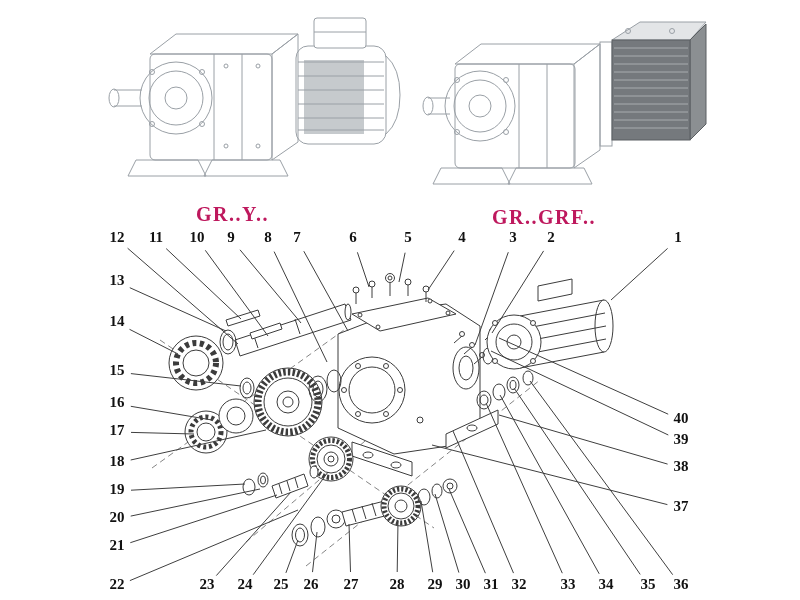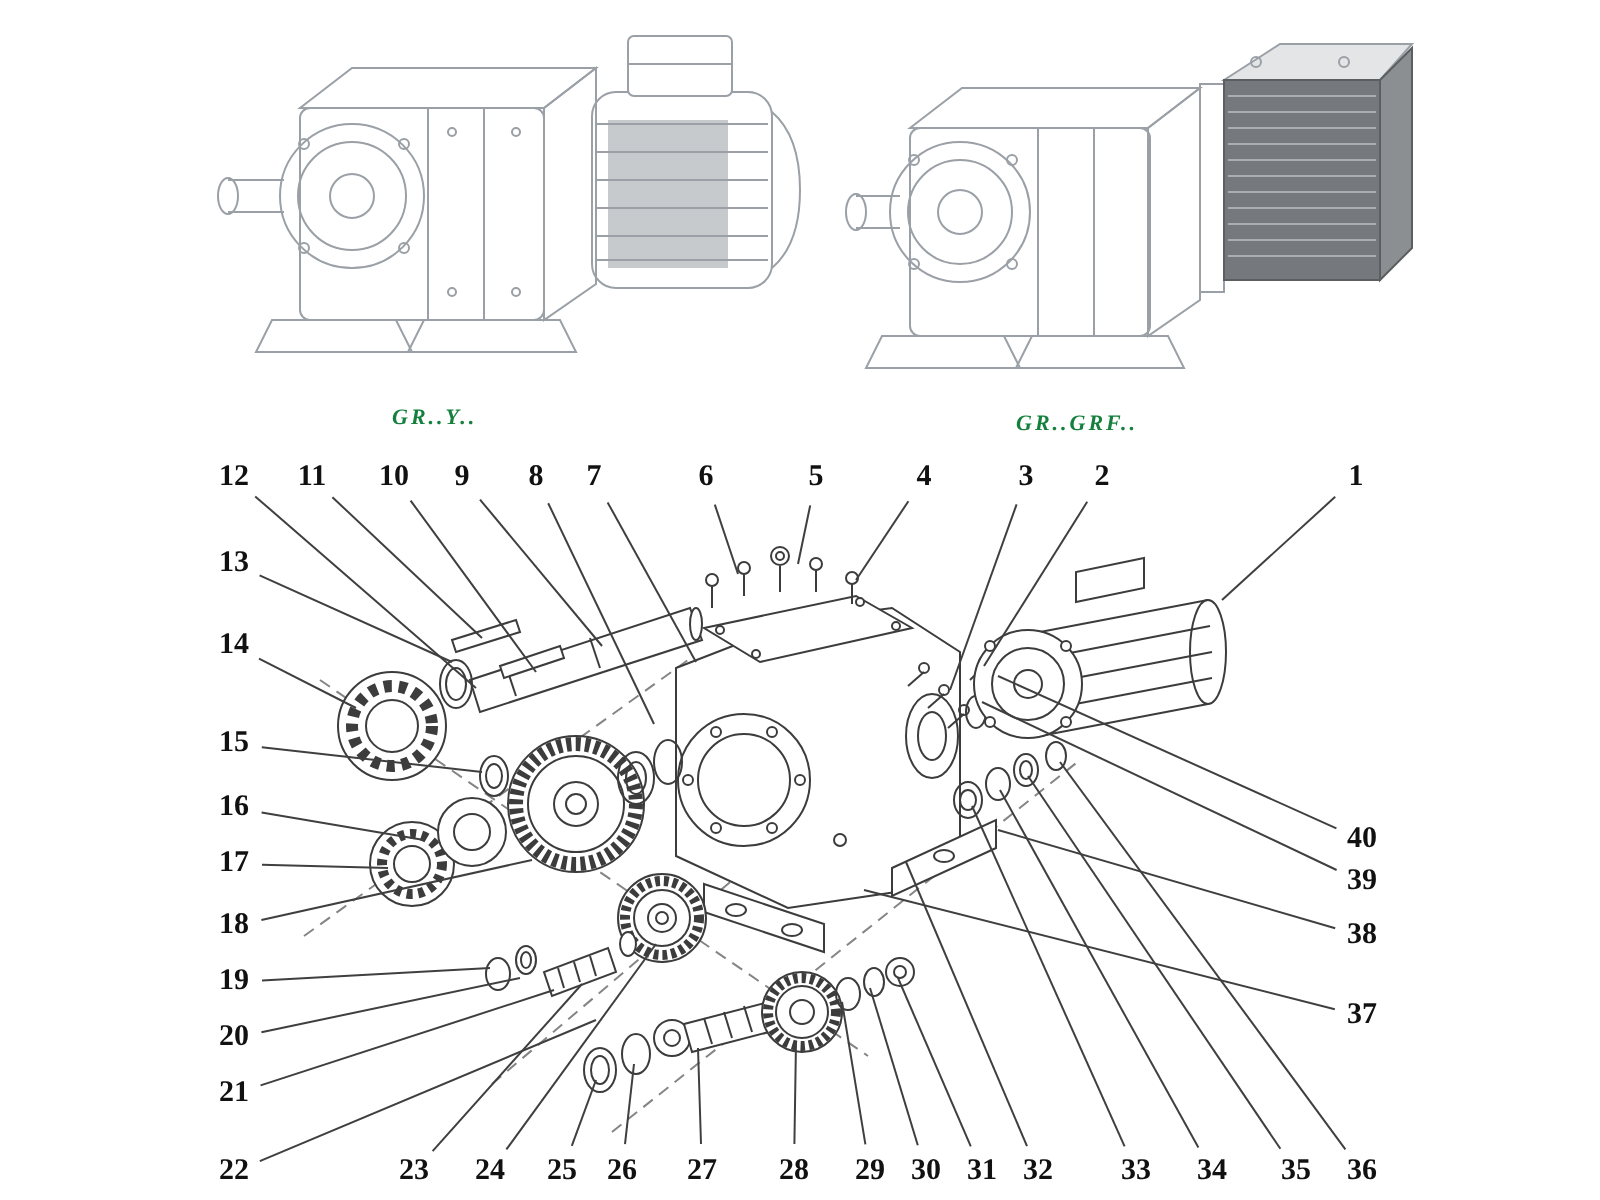--- a/index.html
+++ b/index.html
@@ -1,20 +1,20 @@
 <!DOCTYPE html>
 <html><head>
 <meta charset="utf-8">
 <style>
   html,body{margin:0;padding:0;background:#ffffff;}
   #page{position:relative;width:800px;height:600px;background:#ffffff;overflow:hidden;
         font-family:"Liberation Serif","DejaVu Serif",serif;}
   #scene{position:absolute;left:0;top:0;}
-  .fig-title{position:absolute;font-weight:bold;font-size:11px;letter-spacing:1.5px;color:#15803d;
-             font-family:"Liberation Serif","DejaVu Serif",serif;font-style:italic;}
+  .fig-title{position:absolute;font-weight:bold;font-size:20px;letter-spacing:1.5px;color:#be185d;
+             font-family:"Liberation Serif","DejaVu Serif",serif;}
   #callout-layer line{stroke:#3f3f3f;stroke-width:1;}
   #callout-layer text{font-family:"Liberation Serif","DejaVu Serif",serif;font-weight:bold;
                       font-size:15px;fill:#111;text-anchor:middle;dominant-baseline:middle;}
 </style>
 </head>
 <body>
 
 <div id="page">
 
   <svg id="scene" width="800" height="600" viewBox="0 0 800 600">
@@ -359,14 +359,14 @@
         <line x1="667.6" y1="464.1" x2="499" y2="415"></line>
         <text x="681" y="468">38</text>
         <line x1="668.3" y1="435.0" x2="491" y2="351"></line>
         <text x="681" y="441">39</text>
         <line x1="668.2" y1="414.2" x2="499" y2="338"></line>
         <text x="681" y="420">40</text>
       </g>
   </svg>
 
   <div class="fig-title" style="left:196px;top:203px">GR..Y..</div>
-  <div class="fig-title" style="left:508px;top:206px">GR..GRF..</div>
+  <div class="fig-title" style="left:492px;top:206px">GR..GRF..</div>
 </div>
 
 </body></html>

